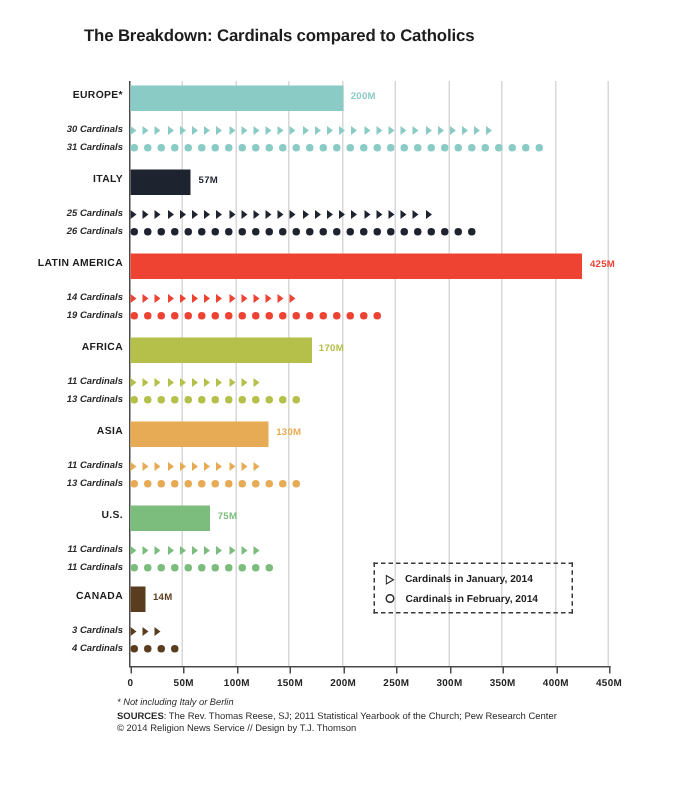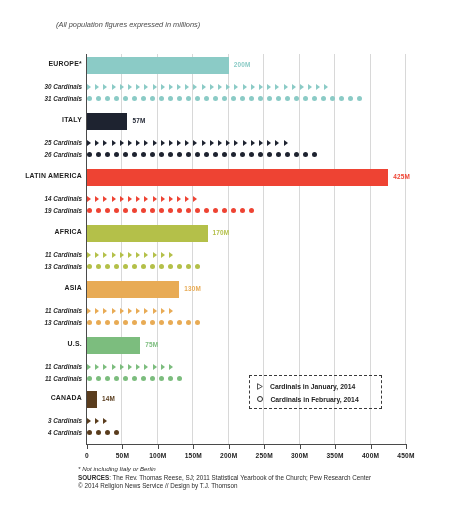--- a/index.html
+++ b/index.html
@@ -224,21 +224,21 @@
     color: #2b2b2b;
     white-space: nowrap;
   }
 </style>
 </head>
 <body>
 
 <div id="infographic">
 
   <div class="hdr">
-    <div class="hdr-sub">(All population figures expressed in millions)</div>
+    <div class="hdr-title">The Breakdown: Cardinals compared to Catholics</div>
   </div>
 
   <div class="plot" id="plot-area">
       <div class="axis-v"></div>
       <div class="gridline" style="left: 35.4444px;"></div>
       <div class="gridline" style="left: 70.8889px;"></div>
       <div class="gridline" style="left: 106.333px;"></div>
       <div class="gridline" style="left: 141.778px;"></div>
       <div class="gridline" style="left: 177.222px;"></div>
       <div class="gridline" style="left: 212.667px;"></div>

